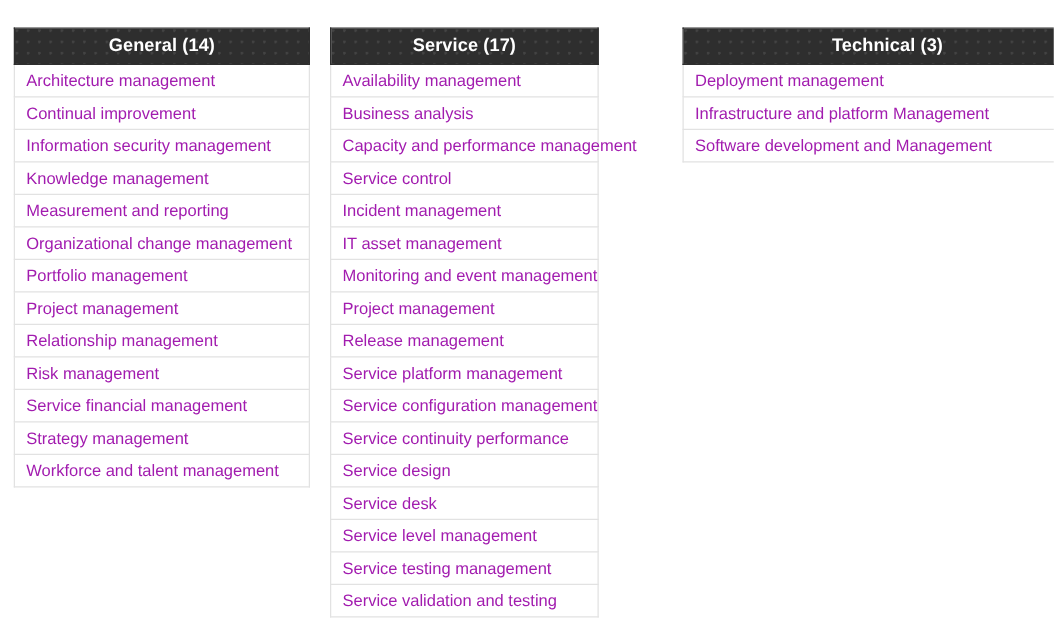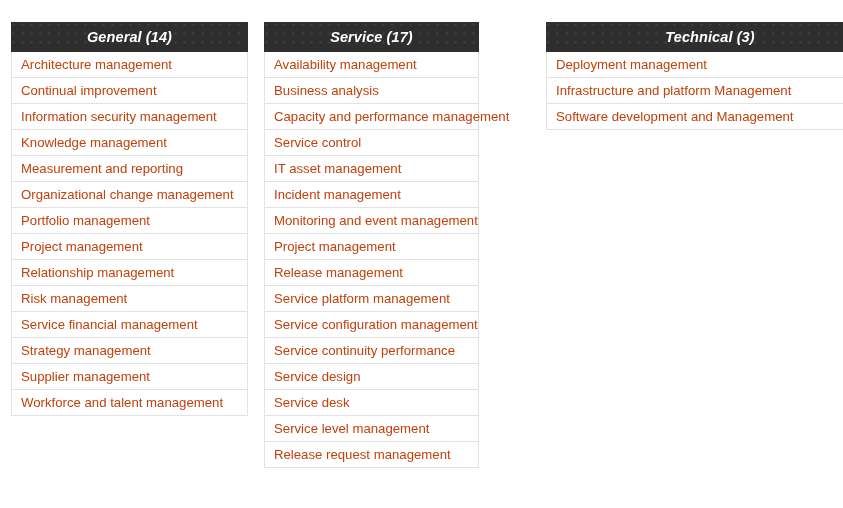--- a/index.html
+++ b/index.html
@@ -44,30 +44,29 @@
     color: #ffffff;
     font-size: 14.5px;
     font-weight: bold;
     text-align: center;
     vertical-align: middle;
     line-height: 28px;
     letter-spacing: 0.1px;
     box-sizing: border-box;
     border: 1px solid #2e2e2e;
     white-space: nowrap;
-    font-style: italic;
   }
 
   .practice-table tbody td {
     height: 26px;
     padding: 0 9px;
     box-sizing: border-box;
     border: 1px solid #e2e2e2;
     border-top: none;
-    color: #c2410c;
+    color: #a21caf;
     font-size: 13.2px;
     font-weight: normal;
     text-align: left;
     vertical-align: middle;
     line-height: 25px;
     white-space: nowrap;
     background: #ffffff;
   }
 
   .practice-table tbody tr:first-child td {
@@ -116,23 +115,20 @@
       <tr>
           <td>Risk management</td>
         </tr>
       <tr>
           <td>Service financial management</td>
         </tr>
       <tr>
           <td>Strategy management</td>
         </tr>
       <tr>
-          <td>Supplier management</td>
-        </tr>
-      <tr>
           <td>Workforce and talent management</td>
         </tr>
     </tbody>
   </table>
 
   <table class="practice-table col-service">
     <thead>
       <tr>
         <th>Service (17)</th>
       </tr>
@@ -144,26 +140,26 @@
       <tr>
           <td>Business analysis</td>
         </tr>
       <tr>
           <td>Capacity and performance management</td>
         </tr>
       <tr>
           <td>Service control</td>
         </tr>
       <tr>
+          <td>Incident management</td>
+        </tr>
+      <tr>
           <td>IT asset management</td>
         </tr>
       <tr>
-          <td>Incident management</td>
-        </tr>
-      <tr>
           <td>Monitoring and event management</td>
         </tr>
       <tr>
           <td>Project management</td>
         </tr>
       <tr>
           <td>Release management</td>
         </tr>
       <tr>
           <td>Service platform management</td>
@@ -177,21 +173,24 @@
       <tr>
           <td>Service design</td>
         </tr>
       <tr>
           <td>Service desk</td>
         </tr>
       <tr>
           <td>Service level management</td>
         </tr>
       <tr>
-          <td>Release request management</td>
+          <td>Service testing management</td>
+        </tr>
+      <tr>
+          <td>Service validation and testing</td>
         </tr>
     </tbody>
   </table>
 
   <table class="practice-table col-technical">
     <thead>
       <tr>
         <th>Technical (3)</th>
       </tr>
     </thead>

